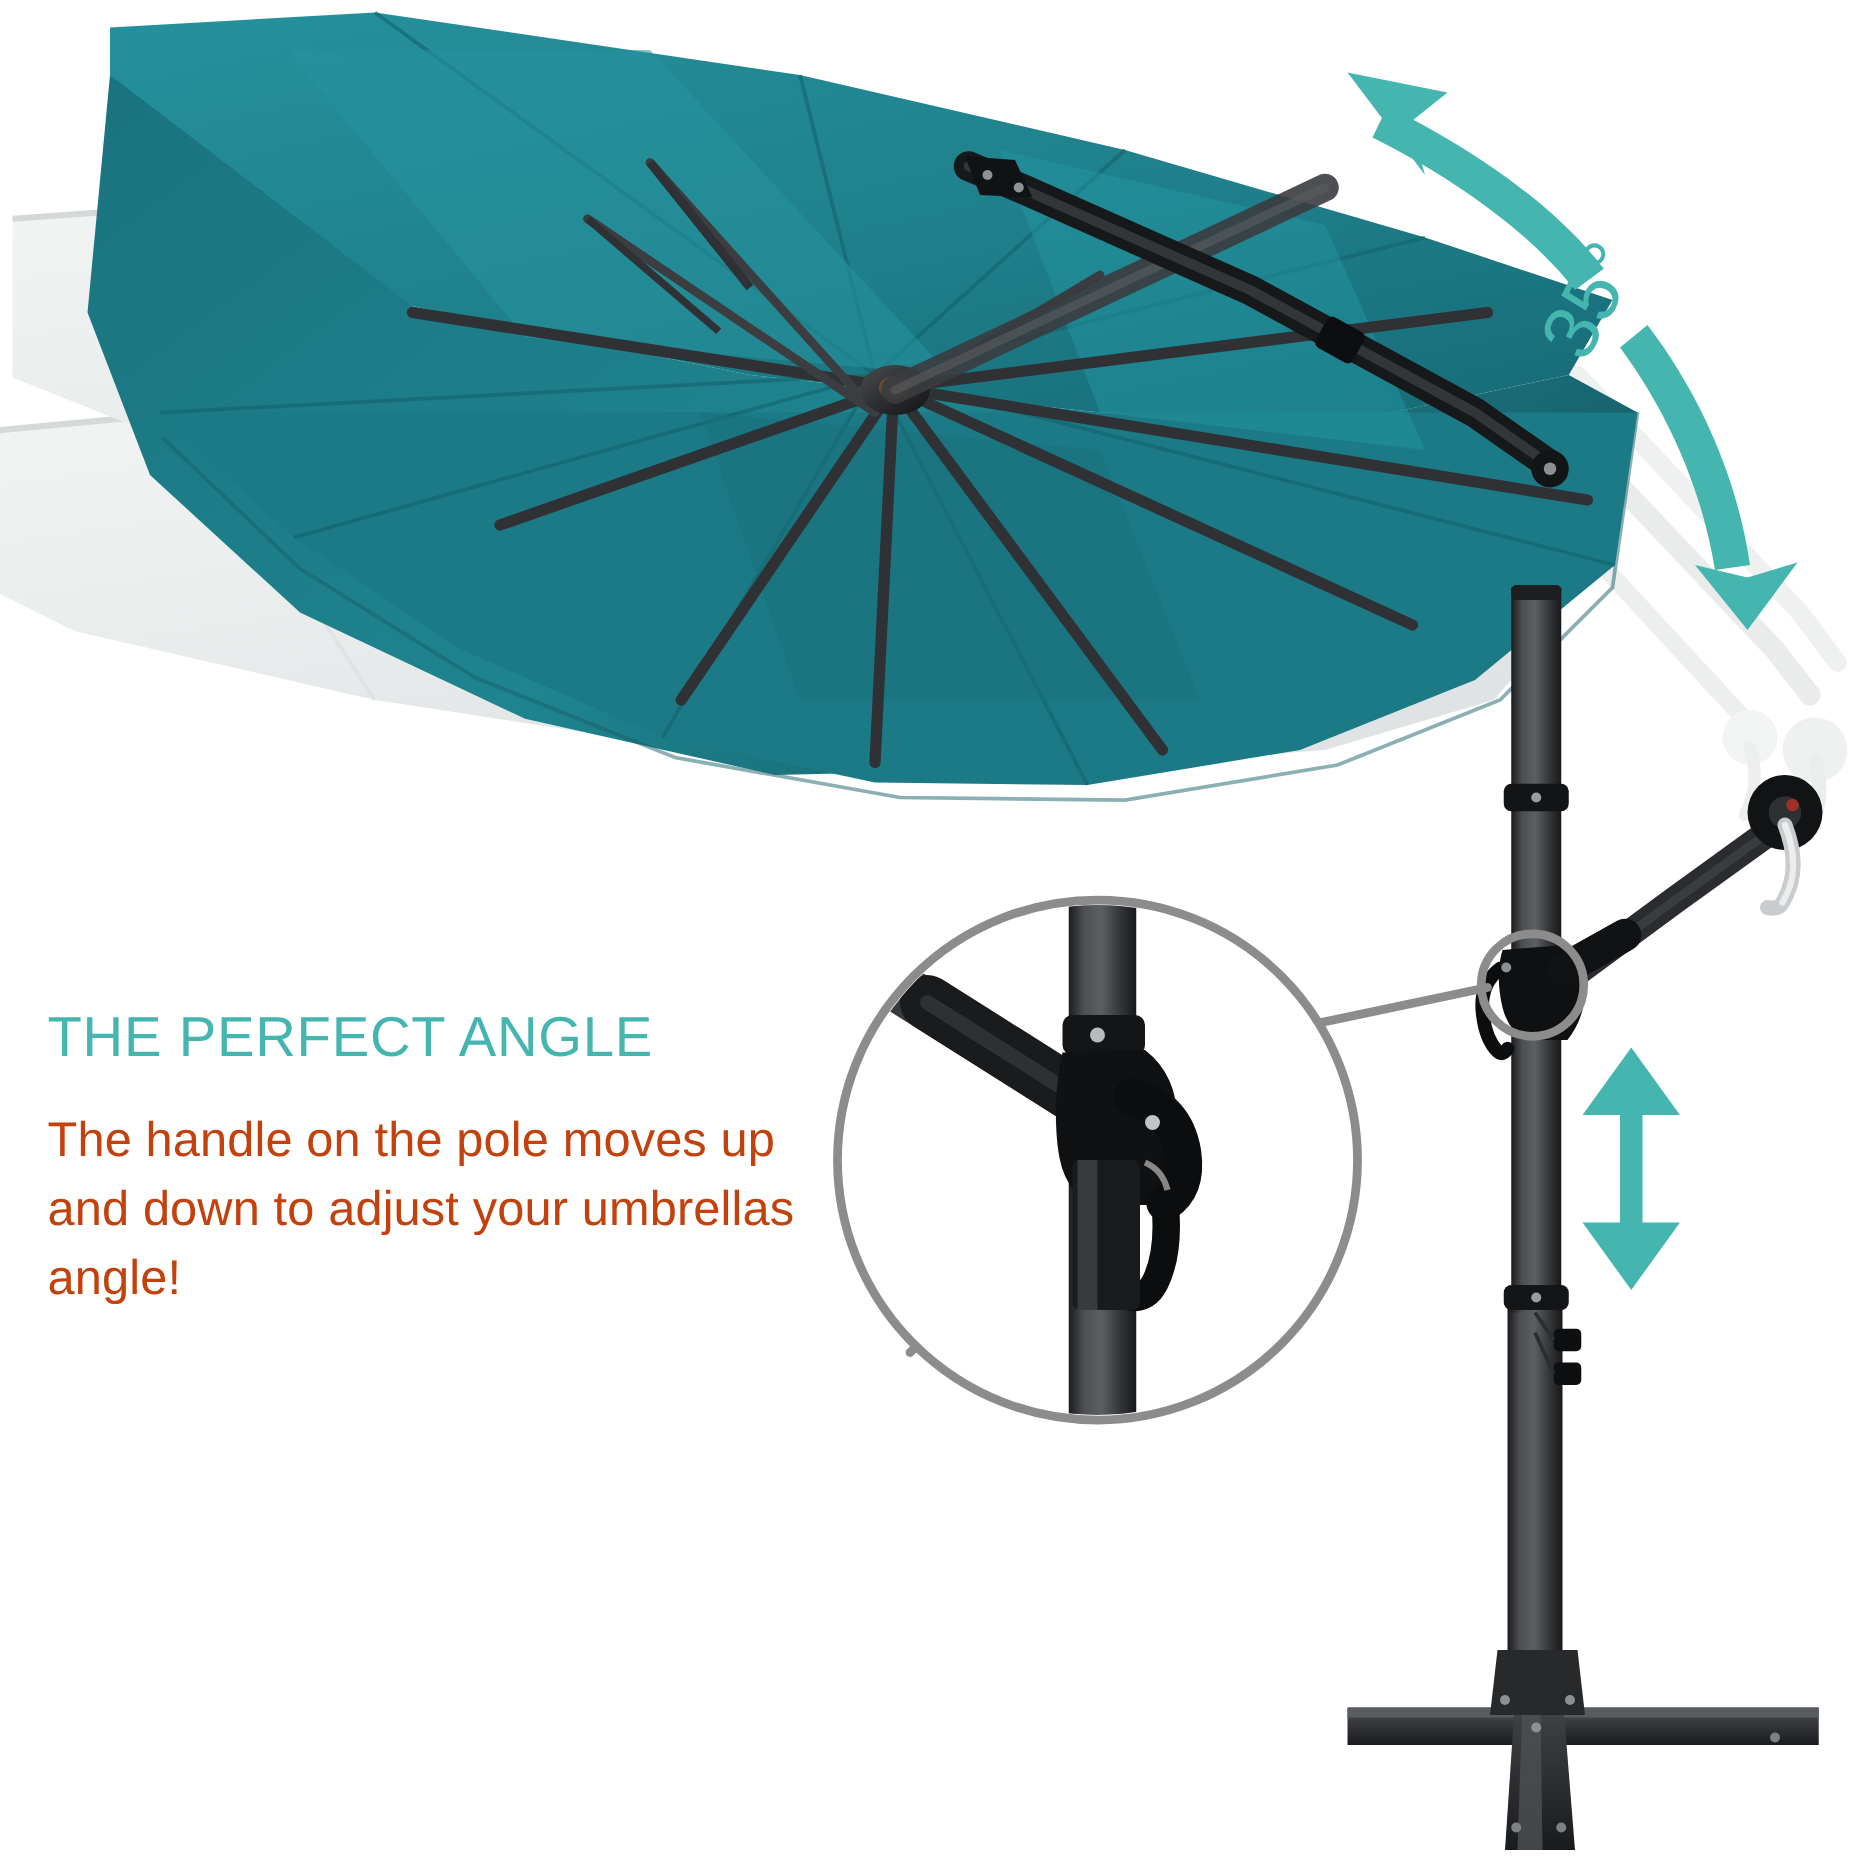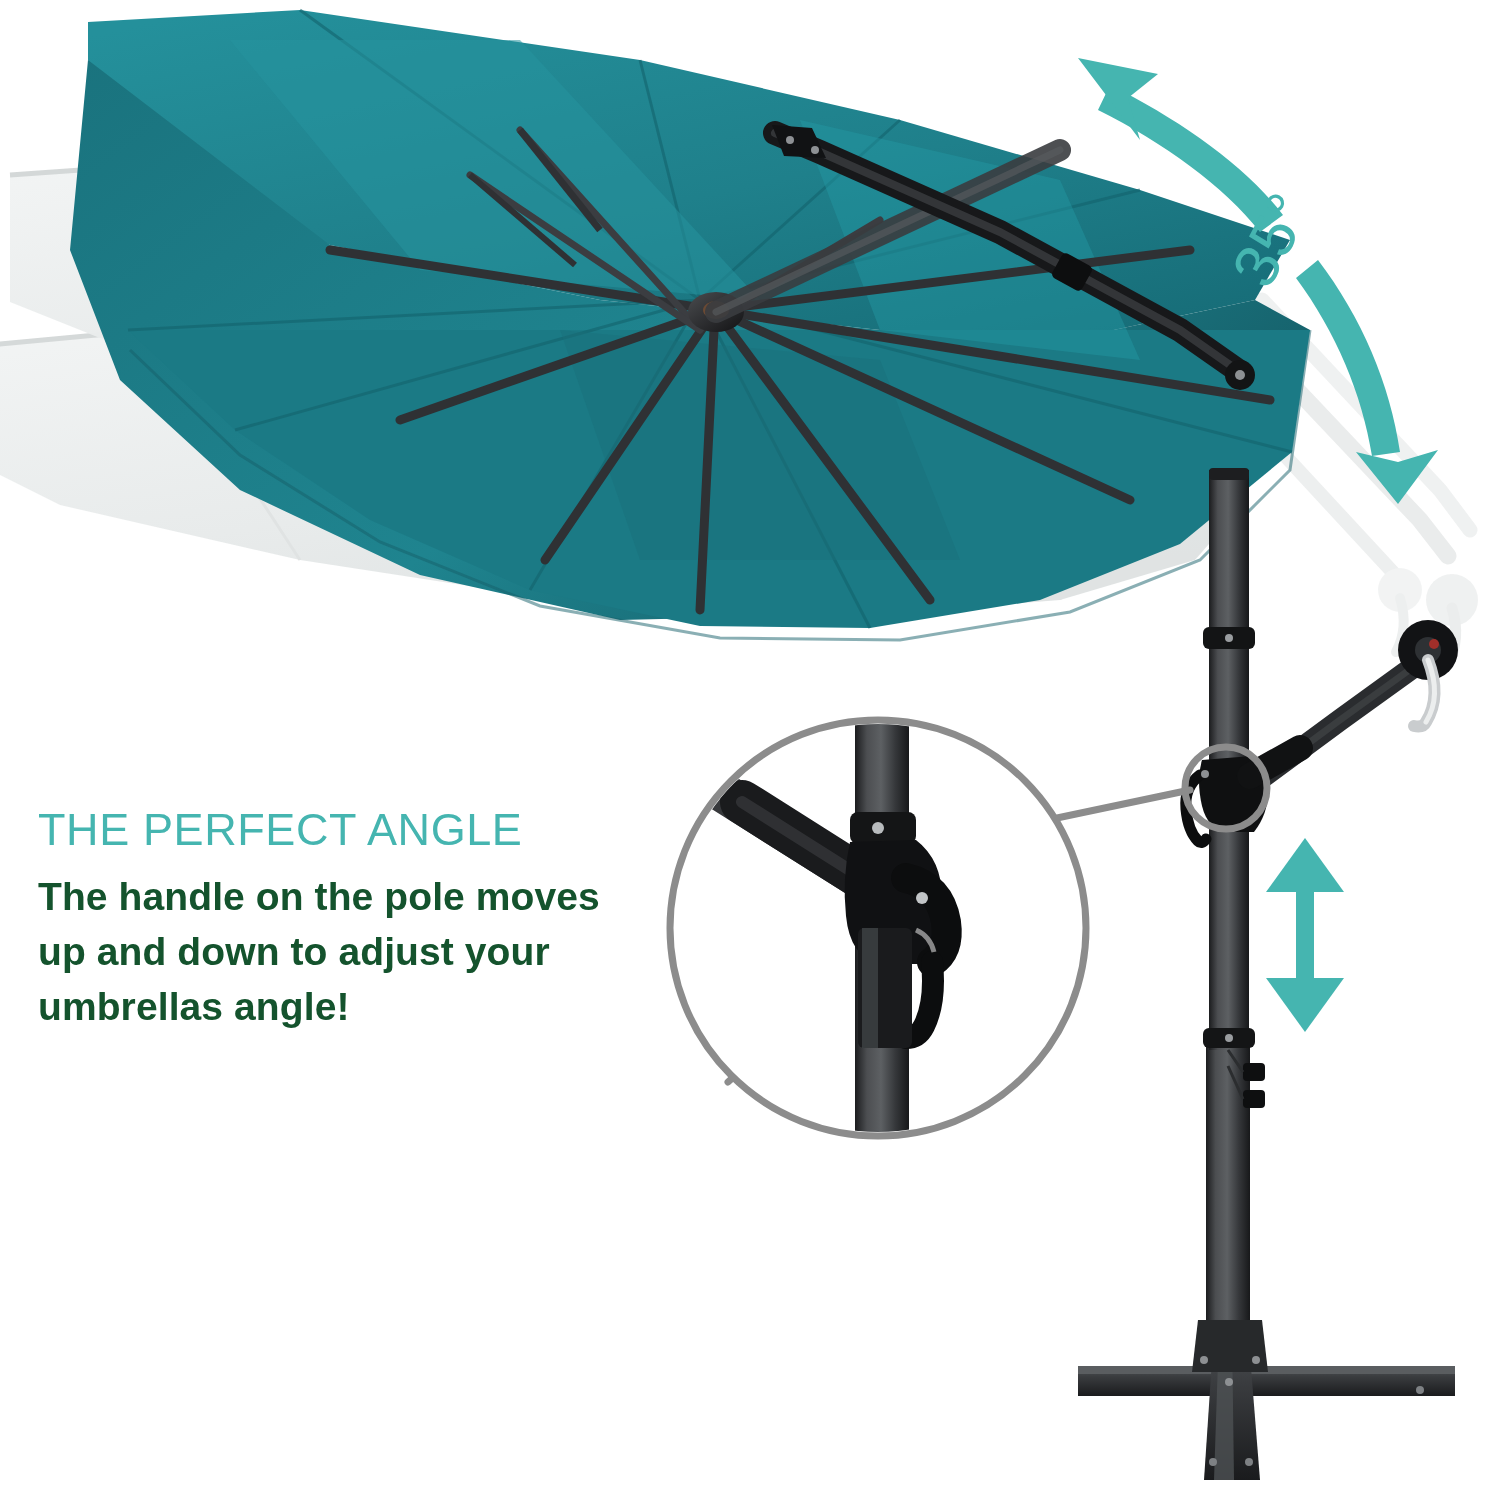--- a/index.html
+++ b/index.html
@@ -8,24 +8,24 @@
     font-family:"Liberation Sans", sans-serif;
     overflow:hidden;position:relative;
   }
   #stage{position:relative;width:1500px;height:1486px;background:#fff;overflow:hidden;}
   #artwork{position:absolute;inset:0;width:1500px;height:1486px;}
 
   
   .copy-block{position:absolute;left:38px;top:806px;width:640px;}
   .headline{
     font-size:45px;letter-spacing:0.6px;line-height:1.05;
-    color:#45b5b0;font-weight:400;margin:0 0 16px 0;white-space:nowrap;
+    color:#45b5b0;font-weight:400;margin:0 0 32px 0;white-space:nowrap;
   }
   .body-copy{
-    font-size:39px;line-height:55px;color:#14532d;font-weight:700;
+    font-size:39px;line-height:55px;color:#c2410c;font-weight:400;
     margin:0;letter-spacing:0.1px;max-width:600px;
   }
 </style>
 </head>
 <body>
 
 <div id="stage">
 
   <svg id="artwork" viewBox="0 0 1500 1486" xmlns="http://www.w3.org/2000/svg">
     <defs>

